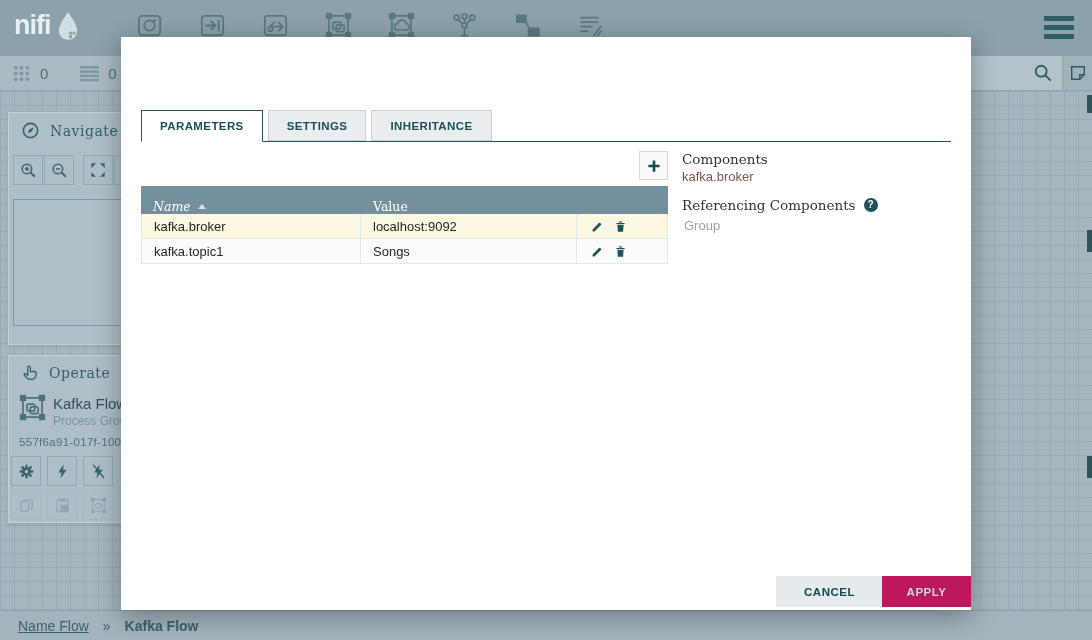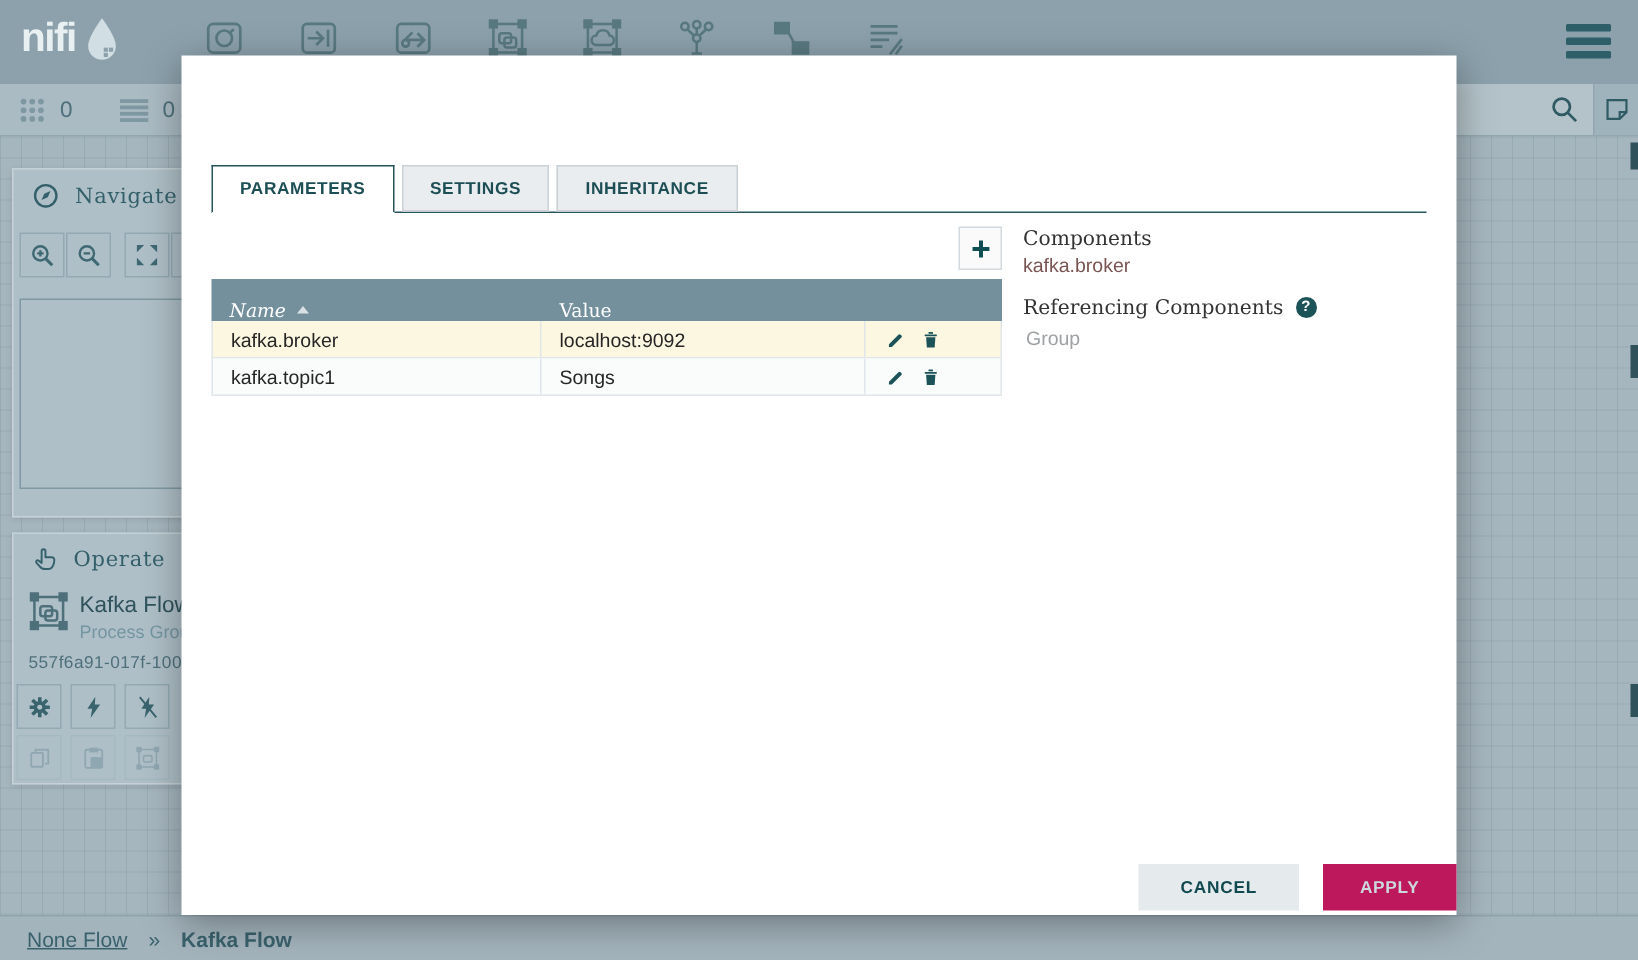--- a/index.html
+++ b/index.html
@@ -78,21 +78,21 @@
   .d-label { position:absolute; left:561px; font-family:"DejaVu Serif",serif; font-size:13.5px; color:#333; }
   .d-param-label { top:114px; }
   .d-param-value { position:absolute; left:561px; top:132px; font-size:13px; color:#7A5452; }
   .d-ref-label { top:160px; display:flex; align-items:center; gap:8px; }
   .help-icon { width:14px; height:14px; border-radius:50%; background:#1C5358; color:#fff; font-family:"Liberation Sans",sans-serif;
     font-size:10px; font-weight:bold; text-align:center; line-height:14px; font-style:normal; cursor:pointer; }
   .d-ref-value { position:absolute; left:563px; top:181px; font-size:13px; color:#9EA2A4; }
 
   .dlg-btn { position:absolute; bottom:3px; height:31px; display:flex; align-items:center; justify-content:center;
     font-size:11.5px; font-weight:bold; letter-spacing:.5px; }
-  .cancel-btn { right:105px; width:107px; background:#E5EAED; color:#10494F; cursor:pointer; }
+  .cancel-btn { right:88px; width:107px; background:#E5EAED; color:#10494F; cursor:pointer; }
   .apply-btn { right:0; width:89px; background:#be185d; color:#CDD8DC; cursor:default; }
 
   svg { display:block; }
 </style>
 </head>
 <body>
 
 <div class="screen">
 
   <header class="app-header">
@@ -343,21 +343,21 @@
             <rect x="2" y="18.5" width="3.5" height="3.5" fill="#8FA7B1"></rect>
             <rect x="18.5" y="18.5" width="3.5" height="3.5" fill="#8FA7B1"></rect>
             <path d="M5.5 3.8 h13 M5.5 20.2 h13 M3.8 5.5 v13 M20.2 5.5 v13"></path>
             <rect x="8" y="9.5" width="8" height="6" rx="1.5"></rect>
           </svg>
       </span>
     </div>
   </aside>
 
   <footer class="breadcrumb-bar">
-    <span class="crumb-root">None Flow</span>
+    <span class="crumb-root">Name Flow</span>
     <span class="crumb-sep">»</span>
     <span class="crumb-current">Kafka Flow</span>
   </footer>
 
   <div class="dialog">
 
     <div class="tabs">
       <div class="tab active">PARAMETERS</div>
       <div class="tab">SETTINGS</div>
       <div class="tab">INHERITANCE</div>

